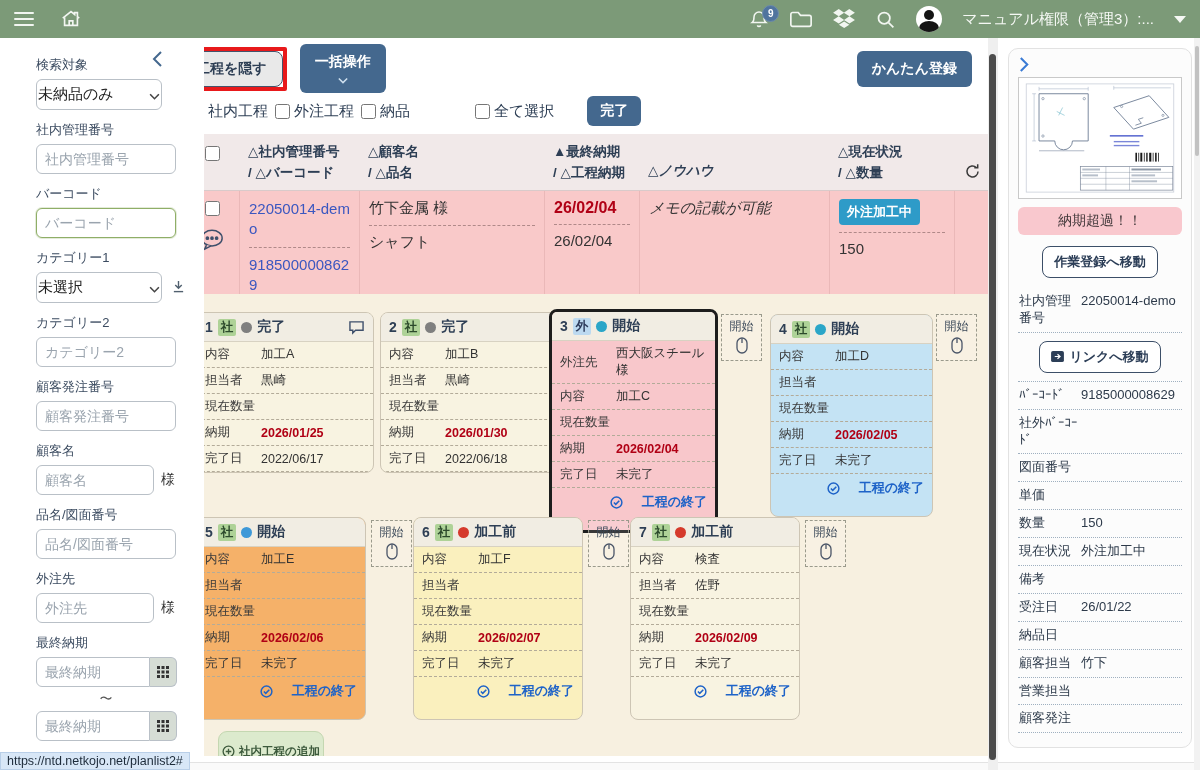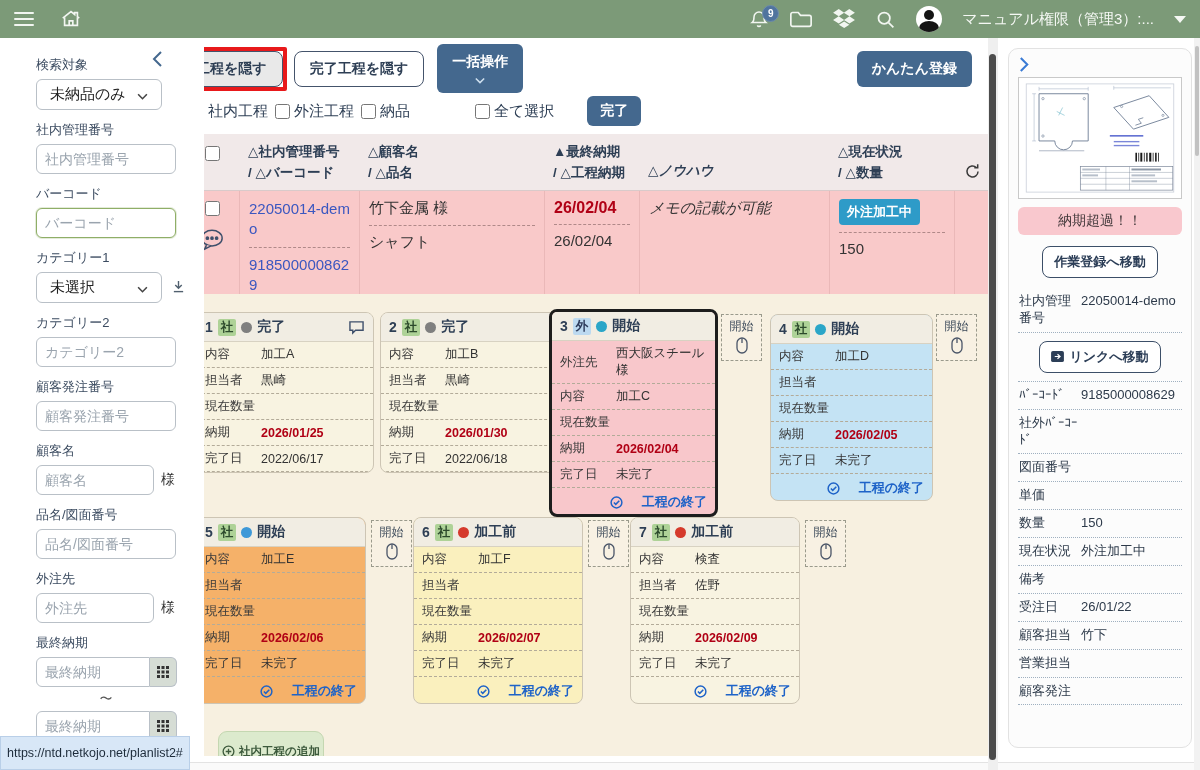--- a/index.html
+++ b/index.html
@@ -21,31 +21,31 @@
   .tb-user { color:#f5f8f4; font-size:15px; }
   .tb-caret { width:0; height:0; border-left:6px solid transparent; border-right:6px solid transparent; border-top:7px solid #f5f8f4; cursor:pointer; }
 
   
   .sidebar { position:absolute; left:0; top:38px; width:180px; height:732px; background:#fff; padding:10px 10px 0 12px; z-index:10;margin-left:24px; }
   .sb-label { display:block; font-size:13px; color:#3b4b60; margin:11px 0 5px; }
   .sb-label:first-child { margin-top:8px; }
   .inp { height:30px; border:1px solid #b9c0c7; border-radius:6px; padding:0 8px; font-size:14px; width:140px; background:#fff; color:#333; font-family:inherit; }
   .inp::placeholder { color:#9aa4ae; }
   .inp.green { border:1px solid #8fae67; box-shadow:0 0 0 1px rgba(143,174,103,.25); }
-  .selbox { width:126px; height:31px; border:1px solid #b9c0c7; border-radius:6px; background:#fff; display:flex; align-items:center; padding:0 13px; font-size:15px; color:#222; cursor:pointer; }
+  .selbox { width:126px; height:31px; border:1px solid #b9c0c7; border-radius:6px; background:#fff; display:flex; align-items:center; padding:0 1px; font-size:15px; color:#222; cursor:pointer; }
   .selbox .chev { margin-left:auto; }
   .withicon { display:flex; align-items:center; gap:10px; }
   .withsfx { display:flex; align-items:center; }
   .withsfx .inp { width:118px; }
   .sfx { margin-left:7px; font-size:14px; color:#333; }
   .dategrp { display:flex; }
   .dategrp .inp { width:114px; border-radius:6px 0 0 6px; }
   .cal-btn { width:27px; height:30px; background:#d6ddd5; border:1px solid #b9c0c7; border-left:none; border-radius:0 6px 6px 0; display:flex; align-items:center; justify-content:center; cursor:pointer; }
   .tilde { text-align:center; width:140px; color:#555; font-size:13px; margin:3px 0; }
-  .urlbar { position:absolute; left:0; bottom:0; height:18px; background:#d8e7f7; border:1px solid #b9cfe8; color:#1d2b3a; font-size:12.5px; padding:16px 6px; display:flex; align-items:center; z-index:60; }
+  .urlbar { position:absolute; left:0; bottom:0; height:18px; background:#d8e7f7; border:1px solid #b9cfe8; color:#1d2b3a; font-size:12.5px; padding:8px 6px; display:flex; align-items:center; z-index:60; }
 
   
   .main { position:absolute; left:185px; top:32px; width:805px; height:732px; background:#fff; }
   .collapse-left { position:absolute; left:150px; top:50px; cursor:pointer; z-index:20; }
   .toolbar { position:absolute; top:12px; left:0; right:0; display:flex; align-items:center; }
   .red-annot { border:4px solid #E8191B; border-radius:2px; margin-left:-9px; padding:0; display:inline-flex; }
   .btn-hide { background:#e9e9e9; border:1px solid #44536b; border-radius:8px; color:#2e3f55; font-weight:bold; font-size:14px; padding:8px 15px; cursor:pointer; font-family:inherit; }
   .btn-hidedone { background:#fff; border:1px solid #44536b; border-radius:8px; color:#2e3f55; font-weight:bold; font-size:14px; padding:8px 15px; margin-left:7px; cursor:pointer; font-family:inherit; }
   .btn-blue { background:#44688E; border:none; border-radius:6px; color:#fff; font-weight:bold; font-size:14px; padding:9px 15px; cursor:pointer; font-family:inherit; display:inline-flex; align-items:center; gap:6px; }
   .btn-bulk { margin-left:13px;flex-direction:column; }
@@ -86,21 +86,21 @@
   .card-head { background:#F1EDE3; border-bottom:1px solid #d8d2c2; padding:5px 8px; display:flex; align-items:center; gap:5px; font-weight:bold; color:#2e3f55; font-size:14px; }
   .ctype { font-size:12.5px; padding:0 3px; border-radius:2px; font-weight:bold; }
   .t-sha { background:#AED297; color:#2c4a2c; }
   .t-gai { background:#BCD9F0; color:#2c3a5a; }
   .dot { width:11px; height:11px; border-radius:50%; display:inline-block; }
   .dot-gray { background:#7f7f7f; } .dot-teal { background:#2BA6C8; } .dot-blue { background:#3E99D8; } .dot-red { background:#D53A2C; }
   .crow { display:flex; padding:4px 8px; border-bottom:1px dashed #b3ab99; font-size:12.5px; color:#333; min-height:22px; align-items:center; }
   .crow .cl { width:56px; flex:none; color:#3a3a3a; }
   .crow .cv { flex:1; }
   .cv.due { color:#B00015; font-weight:bold; }
-  .card-foot { display:flex; justify-content:flex-end; align-items:center; gap:19px; padding:5px 8px 3px; color:#1E63C8; font-size:13px; font-weight:bold; cursor:pointer; }
+  .card-foot { display:flex; justify-content:flex-end; align-items:center; gap:19px; padding:5px 8px 19px; color:#1E63C8; font-size:13px; font-weight:bold; cursor:pointer; }
   .head-bubble { margin-left:auto; display:flex; cursor:pointer; }
   .startbox { position:absolute; width:41px; height:47px; border:1px dashed #9a9a8c; display:flex; flex-direction:column; align-items:center; padding-top:3px; gap:2px; font-size:12px; color:#3c4a5a; cursor:pointer; background:rgba(255,255,255,.12); }
   
   .pc1 { left:11px;  top:18px;  width:178px; }
   .pc2 { left:195px; top:18px;  width:178px; }
   .pc3 { left:364px; top:15px;  width:169px; }
   .sb1 { left:536px; top:20px; }
   .pc4 { left:585px; top:20px;  width:163px; }
   .sb2 { left:751px; top:20px; }
   .pc5 { left:11px;  top:223px; width:170px; }
@@ -278,21 +278,20 @@
       <path d="M11 2L4 9l7 7"></path>
     </svg>
 </span>
 
 <div class="main">
 
   <div class="toolbar">
     <span class="red-annot">
       <button class="btn-hide">工程を隠す</button>
     </span>
-    <button class="btn-hidedone">完了工程を隠す</button>
     <button class="btn-blue btn-bulk">
       <span>一括操作</span>
       <svg width="10" height="7" viewBox="0 0 12 8" fill="none" stroke="#cfe0ef" stroke-width="1.8">
           <path d="M1 1.5l5 5 5-5"></path>
         </svg>
     </button>
     <button class="btn-blue btn-easy">かんたん登録</button>
   </div>
 
   <div class="cbrow">
@@ -776,20 +775,24 @@
       </div>
     <div class="rrow">
         <span class="rl">備考</span>
         <span class="rv"></span>
       </div>
     <div class="rrow">
         <span class="rl">受注日</span>
         <span class="rv">26/01/22</span>
       </div>
     <div class="rrow">
+        <span class="rl">納品日</span>
+        <span class="rv"></span>
+      </div>
+    <div class="rrow">
         <span class="rl">顧客担当</span>
         <span class="rv">竹下</span>
       </div>
     <div class="rrow">
         <span class="rl">営業担当</span>
         <span class="rv"></span>
       </div>
     <div class="rrow">
         <span class="rl">顧客発注</span>
         <span class="rv"></span>

